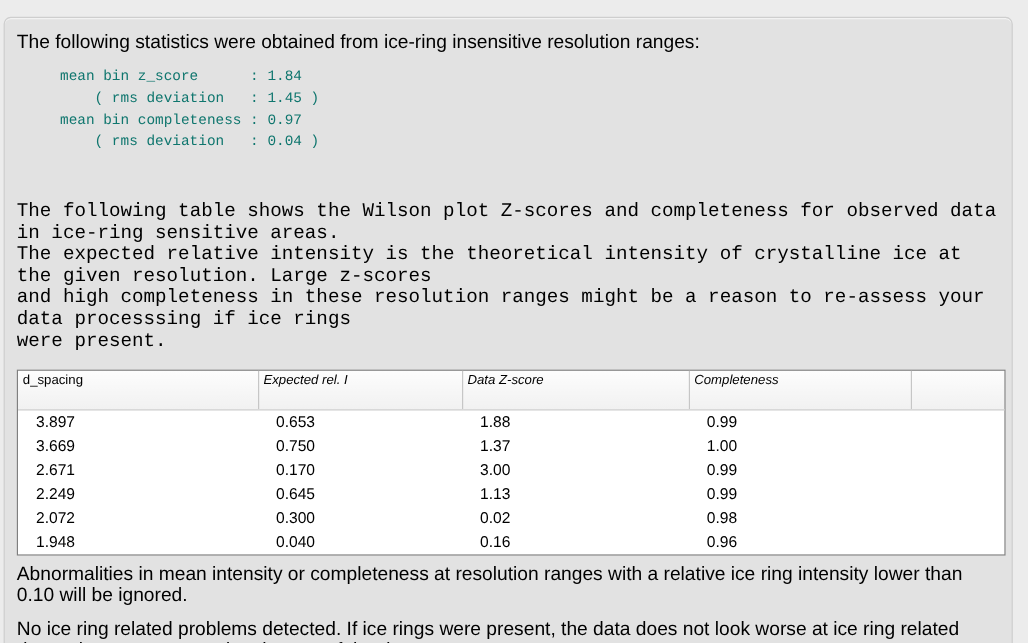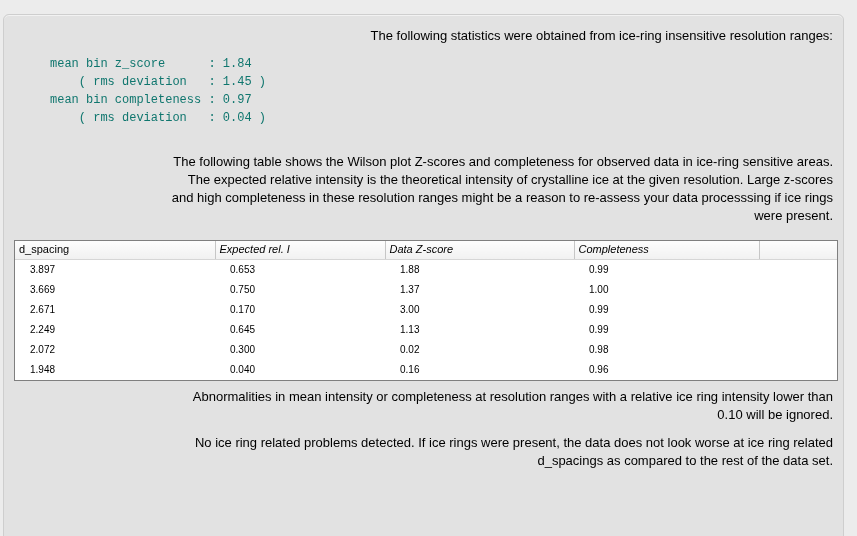--- a/index.html
+++ b/index.html
@@ -27,34 +27,33 @@
     width: 819px; 
     bottom: -12px;
     background: #e2e2e2;
     border: 1px solid #cecece;
     border-radius: 6px;
     padding: 12px 10px 0 10px;
     box-shadow: inset 0 1px 0 rgba(255,255,255,0.55);
   }
   .para {
     margin: 0;
-    font-size: 13px;
+    font-size: 16px;
     line-height: 18px;
     white-space: pre-wrap;
-    text-align: right;
   }
   .stats-block {
     margin: 10px 0 0 36px;
     font-family: "Liberation Mono", monospace;
     font-size: 12px;
     line-height: 18px;
     white-space: pre;
     color: #0f766e;
   }
-  .table-intro { margin-top: 26px; }
+  .table-intro { margin-top: 40px; font-family: Liberation Mono, monospace; }
   .table-frame {
     margin-top: 15px;
     width: 822px;
     border: 1px solid #7f7f7f;
     background: #ffffff;
   }
   table.results {
     width: 100%;
     border-collapse: collapse;
     table-layout: fixed;
@@ -64,28 +63,28 @@
   table.results col.c3 { width: 189px; }
   table.results col.c4 { width: 185px; }
   table.results col.c5 { width: auto;  }
   table.results th {
     height: 16px;
     background: linear-gradient(#fdfdfd, #f1f1f1);
     border-bottom: 1px solid #d6d6d6;
     font-size: 11px;
     font-weight: normal;
     text-align: left;
-    padding: 0 0 2px 4px;
+    padding: 0 0 16px 4px;
     overflow: hidden;
     white-space: nowrap;
   }
   table.results th + th { border-left: 1px solid #c6c6c6; font-style: italic; }
   table.results td {
     height: 20px;
-    font-size: 10px;
+    font-size: 13px;
     line-height: 20px;
     padding: 0 0 0 15px;
     overflow: hidden;
     white-space: nowrap;
   }
   .note-ignore { margin-top: 7px; }
   .conclusion { margin-top: 10px; }
 </style>
 </head>
 <body>

